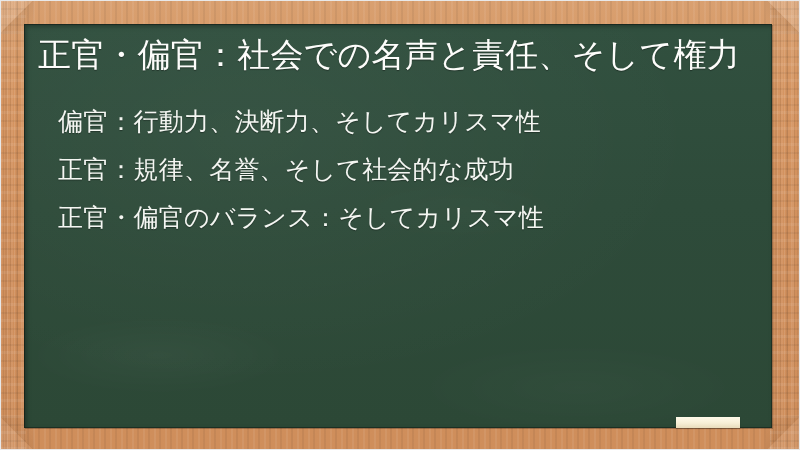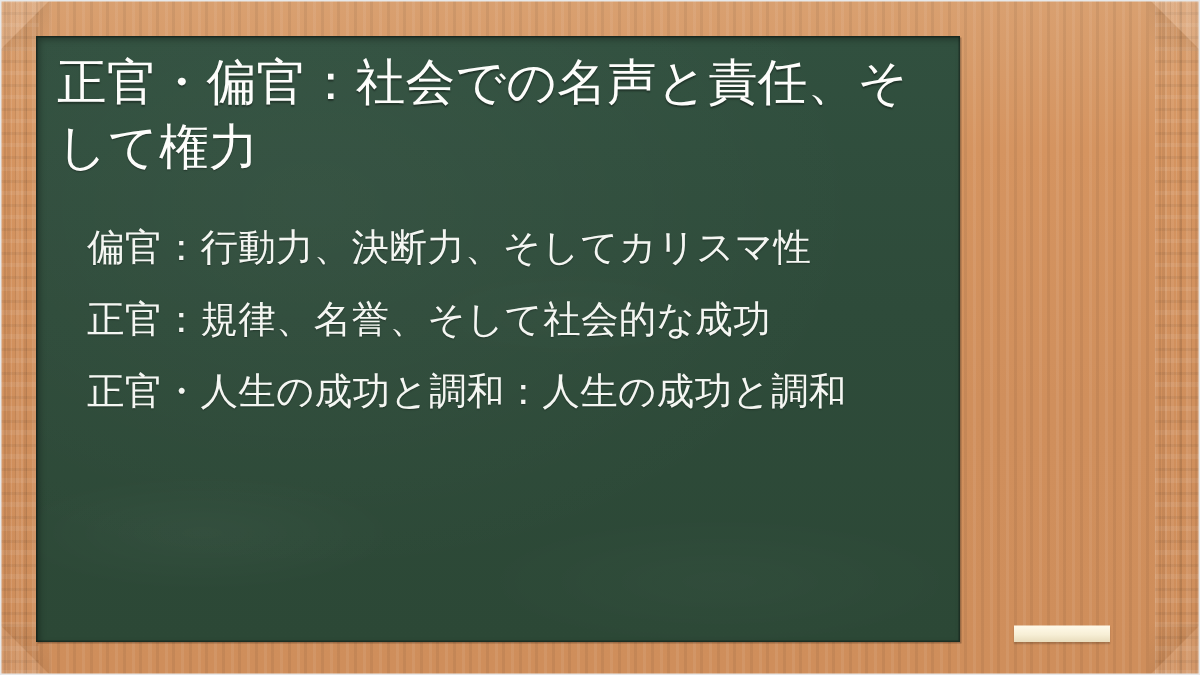--- a/index.html
+++ b/index.html
@@ -97,21 +97,21 @@
   .miter.bl { bottom: 0; left: 0;
     background: linear-gradient(45deg, rgba(255,255,255,0.08) 0%, rgba(255,255,255,0.08) 48%, rgba(0,0,0,0.05) 50%, rgba(0,0,0,0.00) 100%); }
   .miter.br { bottom: 0; right: 0;
     background: linear-gradient(315deg, rgba(255,255,255,0.08) 0%, rgba(255,255,255,0.08) 48%, rgba(0,0,0,0.05) 50%, rgba(0,0,0,0.00) 100%); }
 
   
   .board {
     position: absolute;
     left: 24px;
     top: 24px;
-    width: 616px;
+    width: 748px;
     height: 404px;
     box-sizing: border-box;
     background:
       radial-gradient(ellipse at 30% 28%, rgba(255,255,255,0.035) 0%, rgba(255,255,255,0.00) 62%),
       linear-gradient(180deg, #31503f 0%, #2e4b3a 45%, #2c4836 100%);
     box-shadow:
       inset 0 0 0 1px rgba(0,0,0,0.30),
       inset 2px 2px 5px rgba(0,0,0,0.35),
       1px 1px 0 rgba(0,0,0,0.25);
     z-index: 10;
@@ -194,21 +194,21 @@
 
   <div class="board">
     <div class="board-dust"></div>
 
     <div class="board-text">
       <h1 class="title">正官・偏官：社会での名声と責任、そして権力</h1>
 
       <ul class="bullets">
         <li class="bullet">偏官：行動力、決断力、そしてカリスマ性</li>
         <li class="bullet">正官：規律、名誉、そして社会的な成功</li>
-        <li class="bullet">正官・人生の成功と調和：人生の成功と調和</li>
+        <li class="bullet">正官・偏官のバランス：そしてカリスマ性</li>
       </ul>
     </div>
   </div>
 
   <div class="chalk"></div>
 
   <div class="slide-edge"></div>
 </div>
 
 </body></html>

